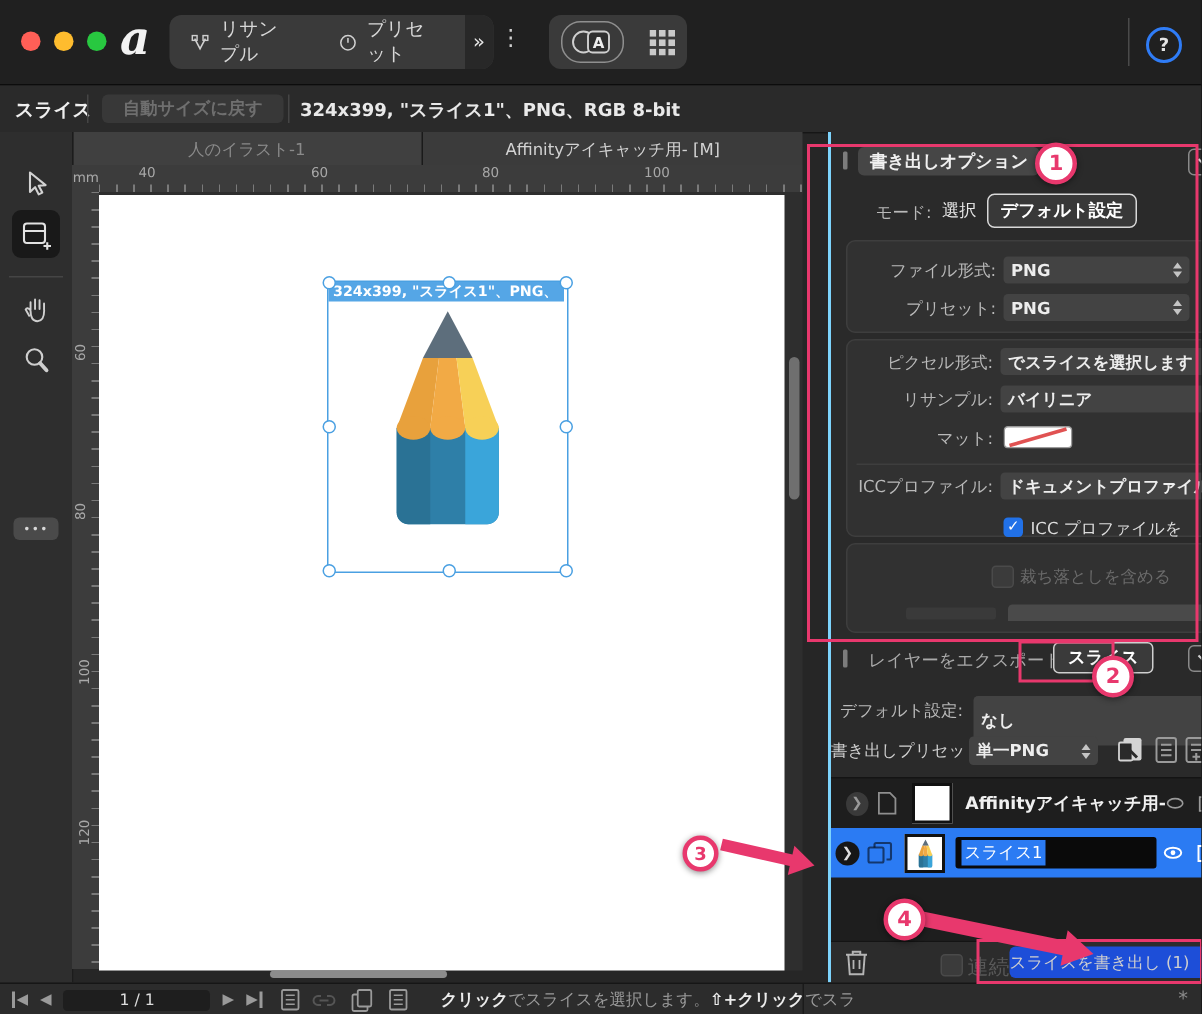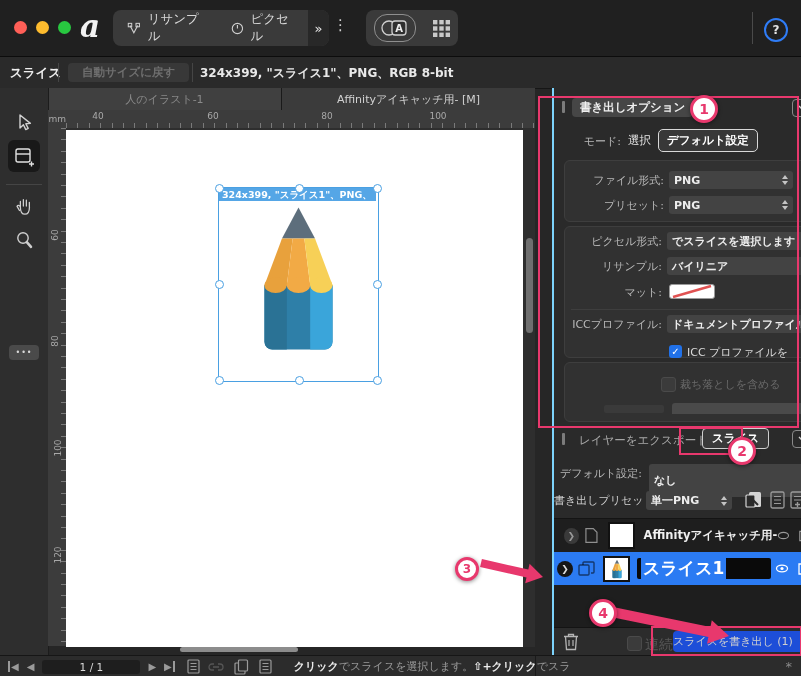--- a/index.html
+++ b/index.html
@@ -92,21 +92,21 @@
         color:#fff;font-size:11.5px;font-weight:bold;padding:2px 9px;}
   .slist{position:absolute;left:0;top:430px;width:266px;background:#1e1e1e;border-top:1px solid #141414;}
   .srow{position:relative;height:33px;display:flex;align-items:center;}
   .srow.sel{background:#2b7bf3;}
   .chevcirc{width:16px;height:16px;border-radius:50%;display:flex;align-items:center;justify-content:center;
         font-size:9px;}
   .thumb{width:29px;height:27px;background:#fff;border:2px solid #111;box-sizing:border-box;
         display:flex;align-items:center;justify-content:center;}
   .sname{font-size:11.5px;font-weight:bold;color:#f0f0f0;white-space:nowrap;}
   .namefield{background:#0a0a0a;border-radius:2px;height:21px;display:flex;align-items:center;padding:0 4px;width:126px;}
-  .namefield span{background:#2b7bf3;color:#fff;font-size:17px;font-weight:bold;padding:1px 2px;}
+  .namefield span{background:#2b7bf3;color:#fff;font-size:11px;font-weight:normal;padding:1px 2px;}
   .ptoolbar{position:absolute;left:0;top:539px;width:266px;height:28px;background:#2c2c2c;border-top:1px solid #141414;}
   .exportbtn{position:absolute;left:119px;top:3px;width:153px;height:21px;background:#1d4ed8;border-radius:4px;
         color:#cfcfcf;font-size:11px;text-align:left;line-height:21px;}
   .ctlabel{color:#585858;font-size:14px;}
   
   .ann-rect{position:absolute;border:2px solid #e8386d;pointer-events:none;}
   .ann-num{position:absolute;background:#fff;border:3px solid #e8386d;border-radius:50%;color:#e8386d;
         font-weight:bold;text-align:center;box-shadow:0 1px 4px rgba(0,0,0,.45);pointer-events:none;}
   .overlay{position:absolute;left:0;top:0;width:801px;height:676px;pointer-events:none;}
 </style>
@@ -145,21 +145,21 @@
           <rect x="1.5" y="1.5" width="4" height="4" fill="none" stroke="#cfcfcf" stroke-width="1.2"></rect>
           <rect x="10.5" y="1.5" width="4" height="4" fill="none" stroke="#cfcfcf" stroke-width="1.2"></rect>
         </svg>
         <span>リサンプル</span>
       </div>
       <div class="persona">
         <svg width="15" height="15" viewBox="0 0 15 15">
           <circle cx="7.5" cy="7.5" r="6" fill="none" stroke="#cfcfcf" stroke-width="1.3"></circle>
           <path d="M7.5 7.5 L7.5 3.5" stroke="#cfcfcf" stroke-width="1.3"></path>
         </svg>
-        <span>ピクセル</span>
+        <span>プリセット</span>
       </div>
       <div class="overflowseg">
         <span>»</span>
       </div>
     </div>
     <span class="abs kebab">⋮</span>
 
     <div class="abs rightgroup">
       <div class="inputicon">
         <svg width="30" height="20" viewBox="0 0 30 20">

